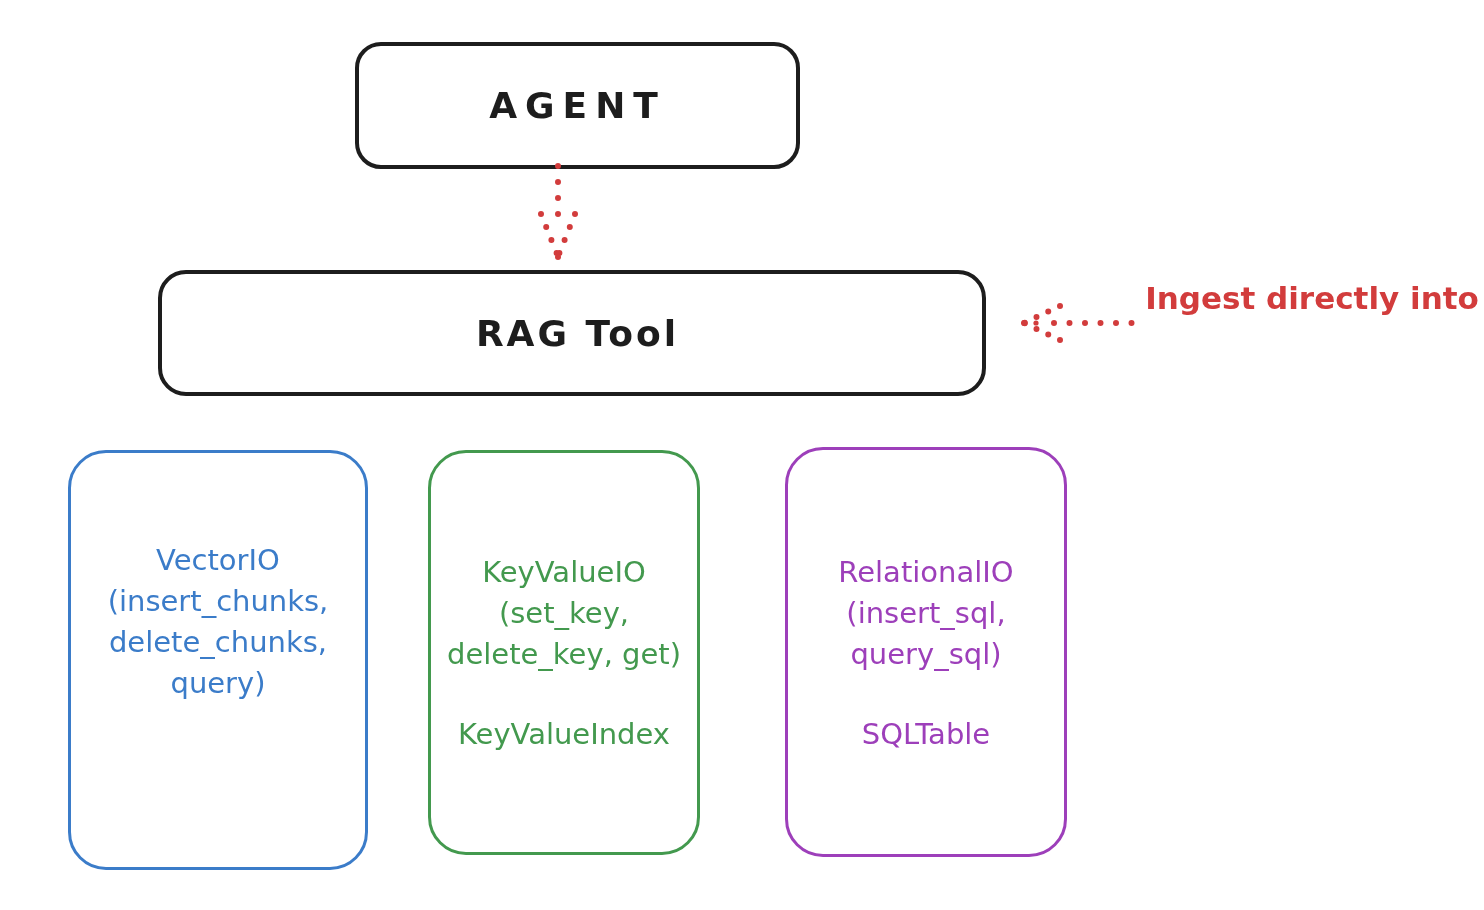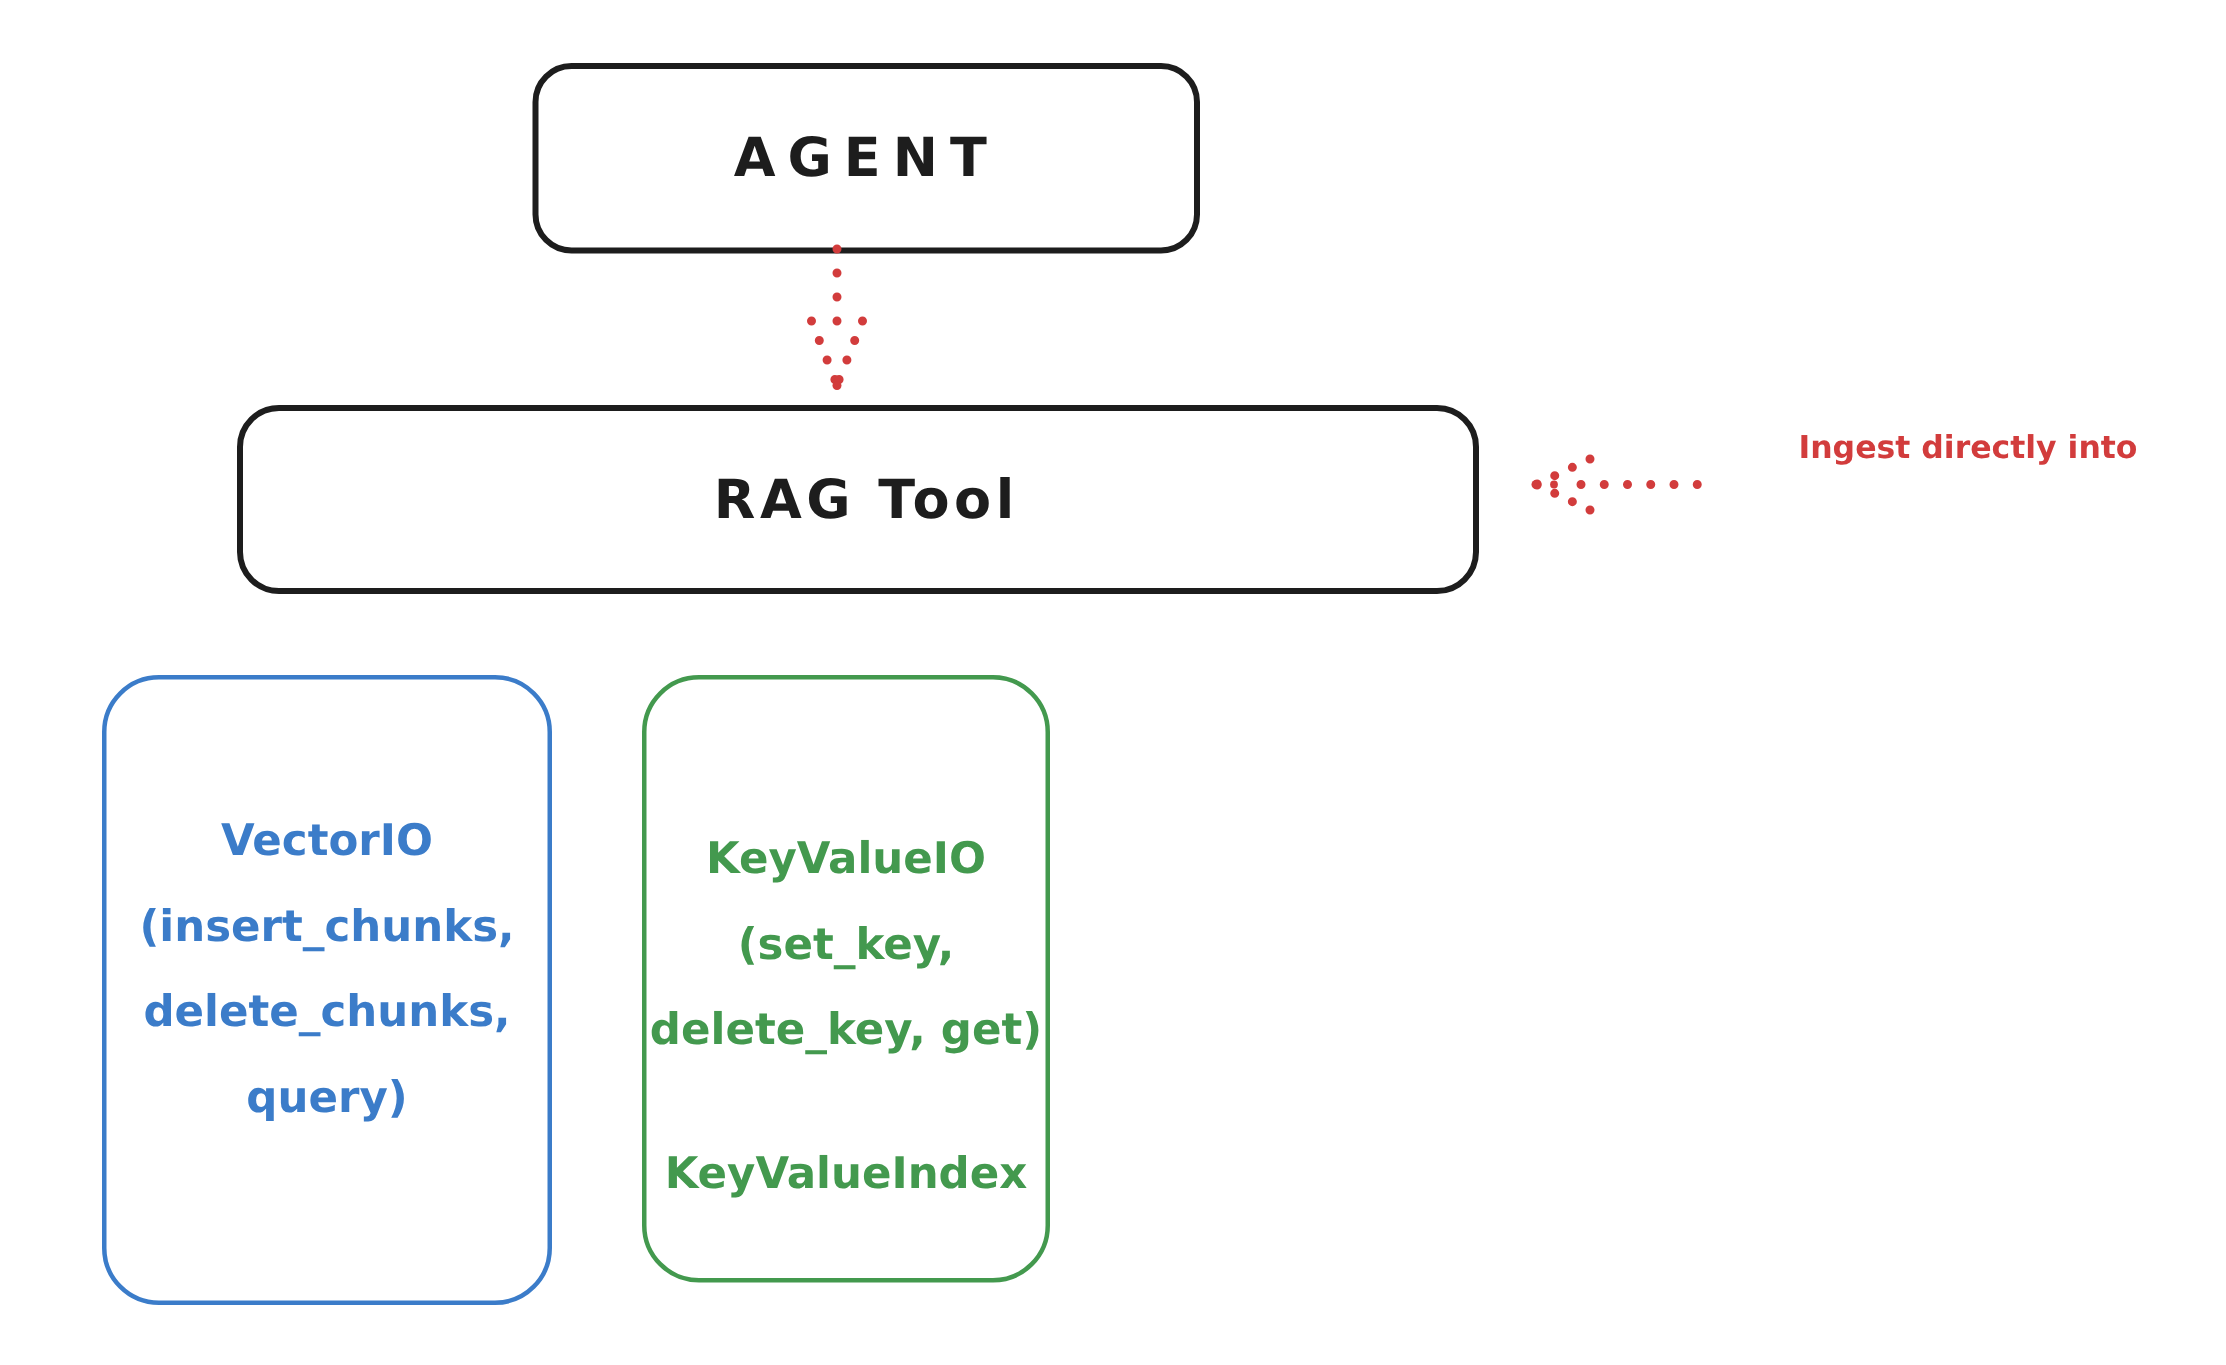--- a/index.html
+++ b/index.html
@@ -39,43 +39,42 @@
     left: 158px; top: 270px;
     width: 828px; height: 126px;
     border-radius: 28px;
     border-width: 4px;
     letter-spacing: 3px;
   }
   .io-box {
     border-radius: 38px;
     justify-content: flex-start;
     flex-direction: column;
-    font-weight: 700;
+    font-weight: 400;
     font-size: 29px;
     line-height: 41px;
     text-align: center;
-    gap: 16px;
   }
   #vector-box     { left: 68px;  top: 450px; width: 300px; height: 420px; padding-top: 87px; }
   #keyvalue-box   { left: 428px; top: 450px; width: 272px; height: 405px; padding-top: 99px; }
   #relational-box { left: 785px; top: 447px; width: 282px; height: 410px; padding-top: 102px; }
   .io-line { display: block; white-space: nowrap; }
   .index-line { display: block; margin-top: 39px; white-space: nowrap; }
   .arrow {
     position: absolute;
   }
   #down-arrow { left: 528px; top: 160px; }
   #left-arrow { left: 1012px; top: 296px; }
   #annotation {
     position: absolute;
     left: 1140px; top: 280px;
     width: 344px;
     text-align: center;
     font-weight: 600;
-    font-size: 21px;
+    font-size: 31px;
     line-height: 37px;
     white-space: nowrap;
   }
   #annotation .ann-line { display: block; }
 </style>
 </head>
 <body>
 
 <div id="canvas">
 
@@ -117,14 +116,20 @@
     <span class="io-line">query)</span>
   </div>
 
   <div id="keyvalue-box" class="node io-box" style="color: rgb(67, 153, 78); align-items: center;">
     <span class="io-line">KeyValueIO</span>
     <span class="io-line">(set_key,</span>
     <span class="io-line">delete_key, get)</span>
     <span class="index-line">KeyValueIndex</span>
   </div>
 
+  <div id="relational-box" class="node io-box" style="color: rgb(157, 63, 186);">
+    <span class="io-line">RelationalIO</span>
+    <span class="io-line">(insert_sql,</span>
+    <span class="io-line">query_sql)</span>
+    <span class="index-line">SQLTable</span>
+  </div>
 
 </div>
 
 </body></html>

